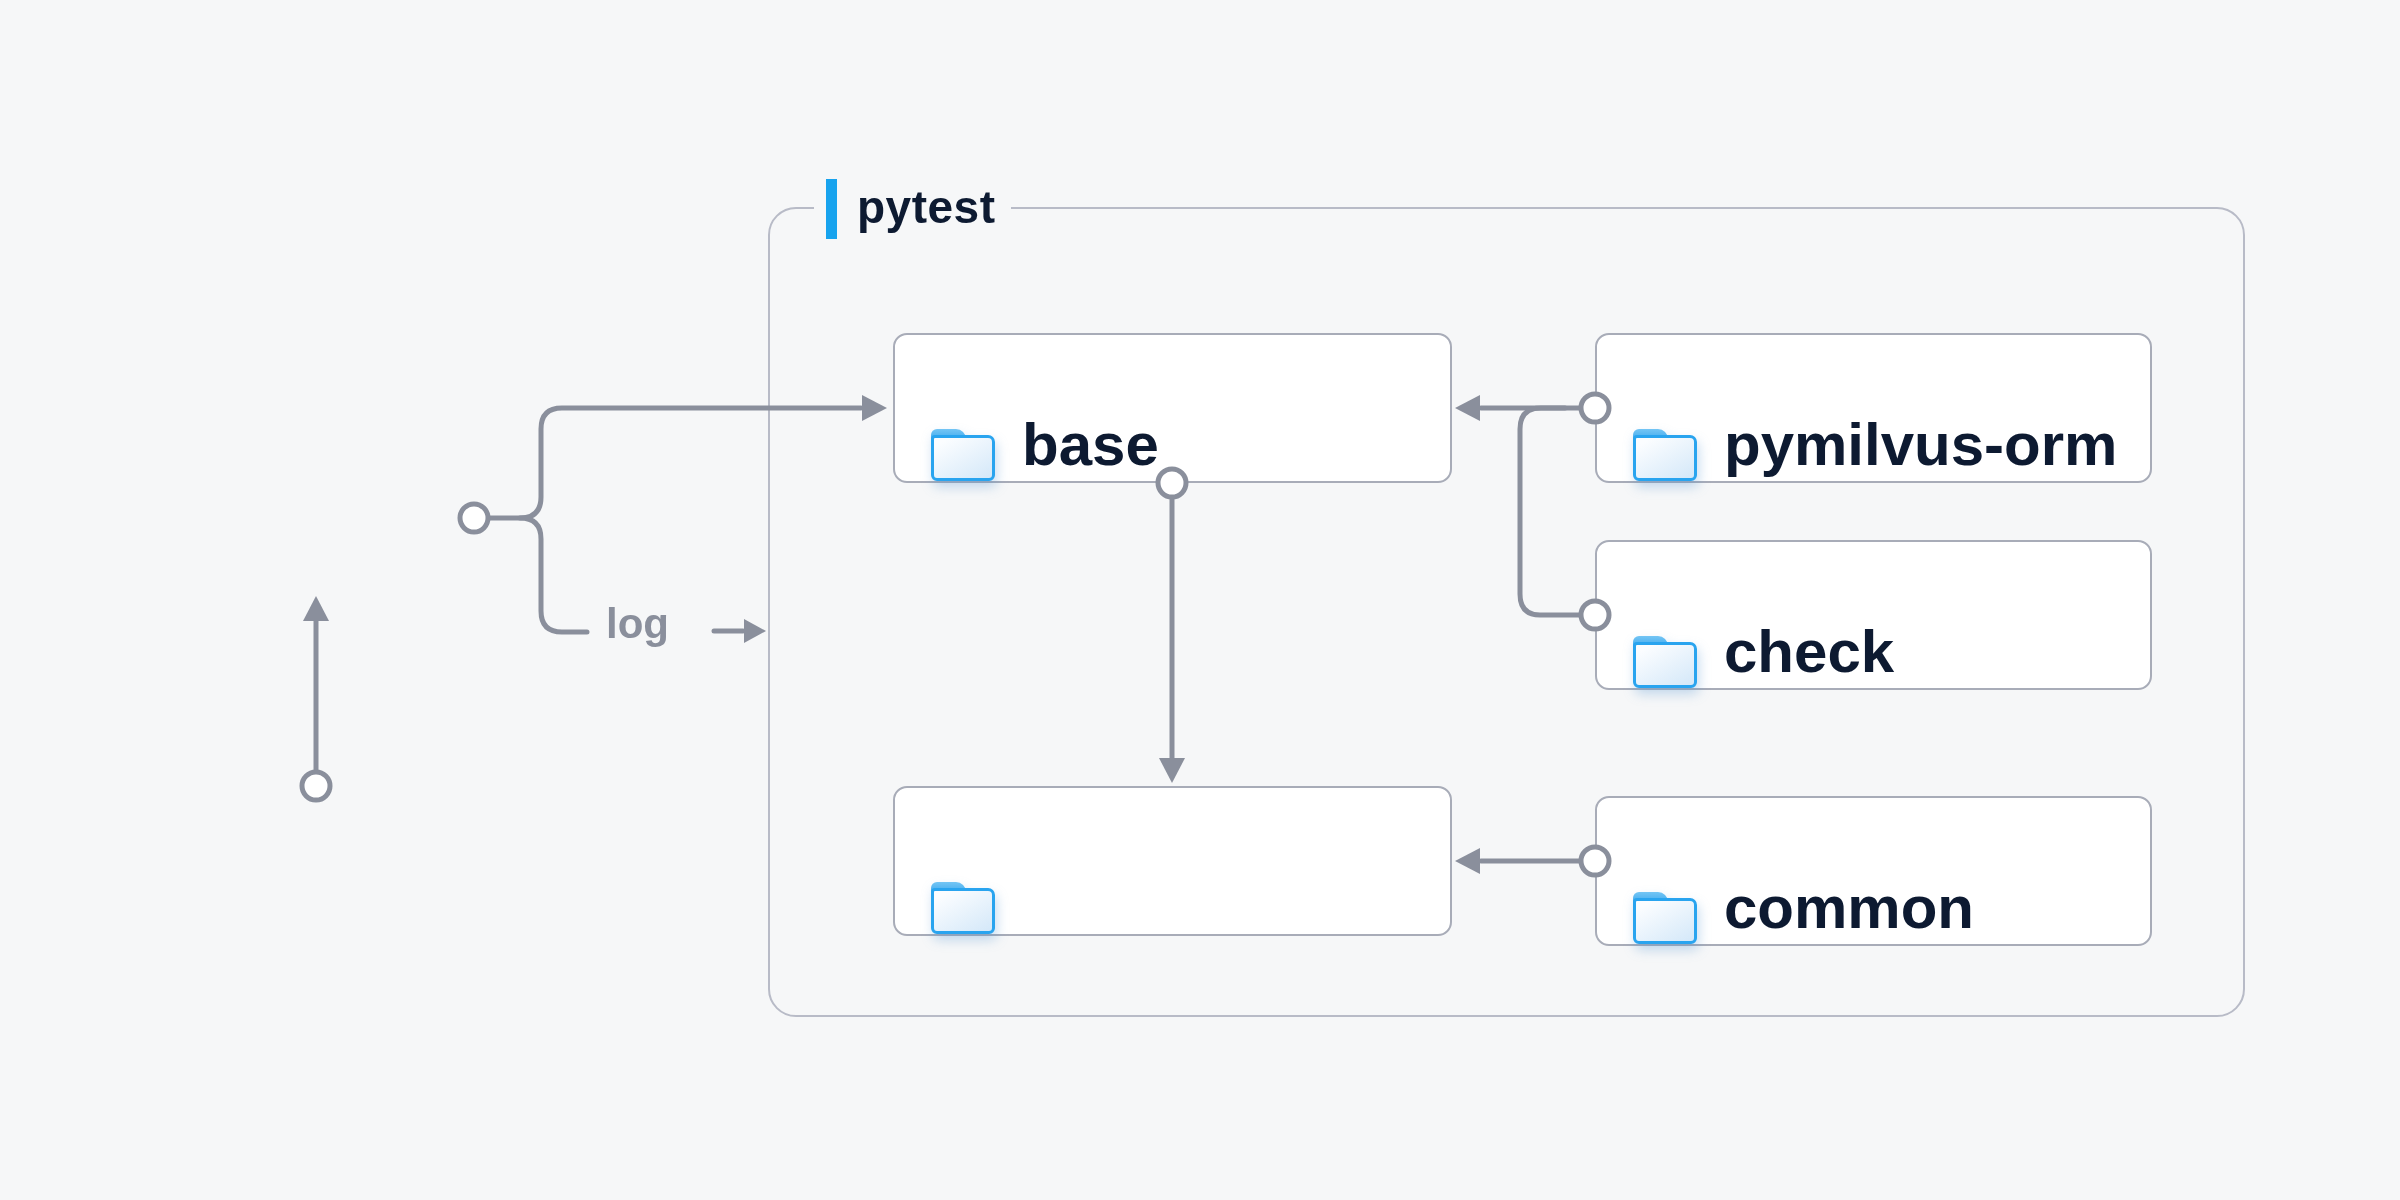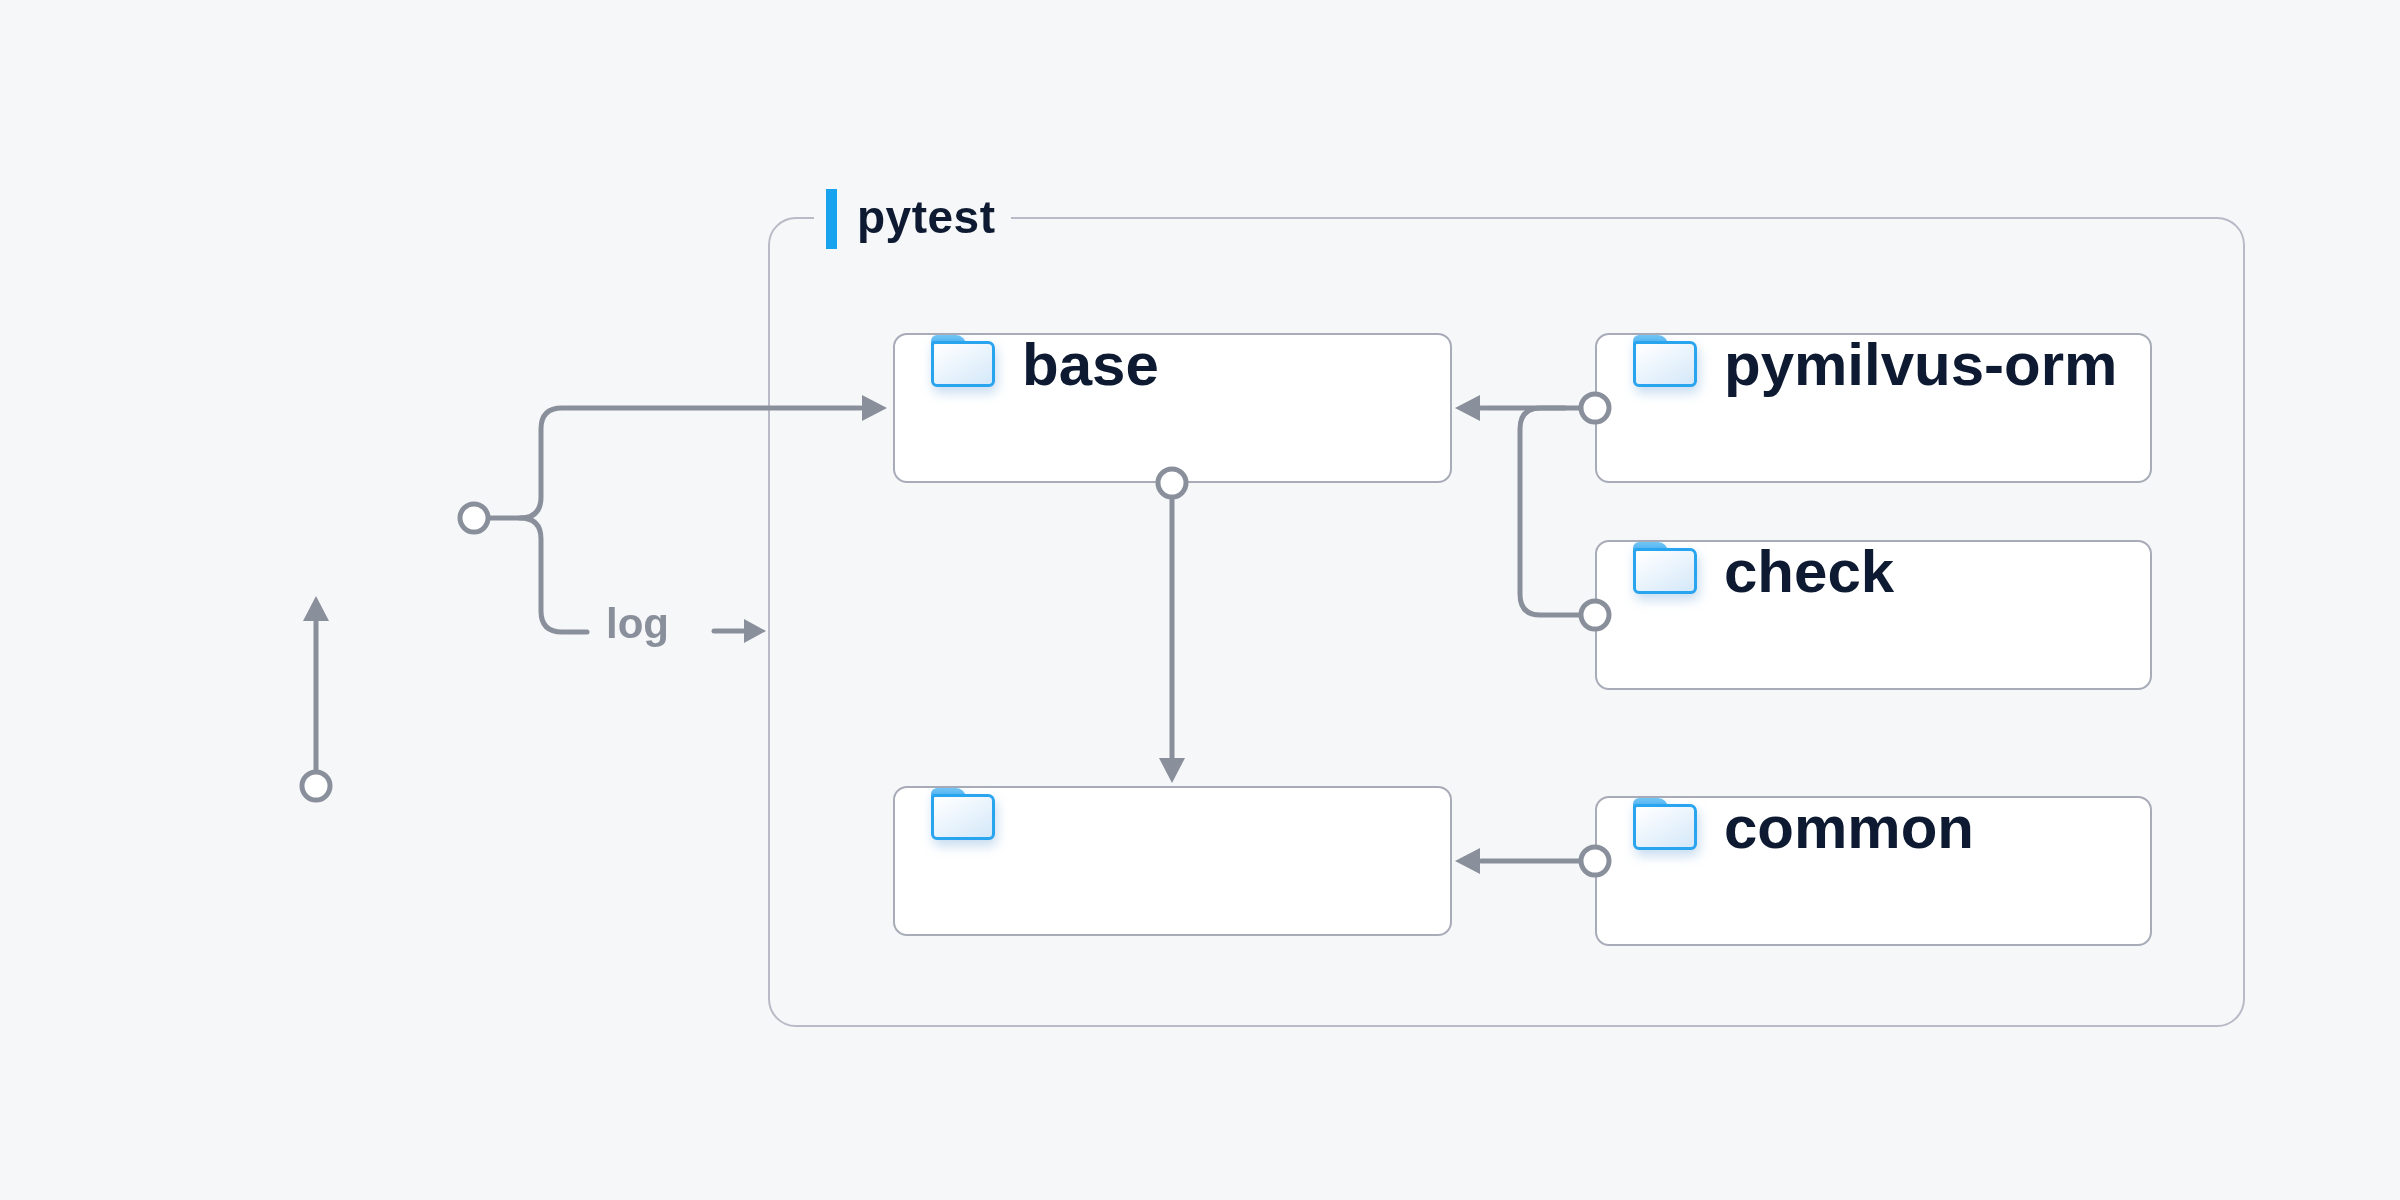--- a/index.html
+++ b/index.html
@@ -17,21 +17,21 @@
   html,body{width:2400px;height:1200px;}
   body{
     background:var(--background);
     font-family:"Liberation Sans","DejaVu Sans",sans-serif;
     overflow:hidden;
   }
   .stage{position:relative;width:2400px;height:1200px;}
 
   
   .cluster{
-    position:absolute;left:768px;top:217px;width:1477px;height:810px;
+    position:absolute;left:768px;top:207px;width:1477px;height:810px;
     border:2.5px solid var(--container-border);
     border-radius:28px;
     background:transparent;
   }
   .cluster-label{
     position:absolute;left:44px;top:-33px;height:66px;
     display:flex;align-items:center;gap:20px;
     background:var(--background);
     padding:0 16px 0 12px;
   }
@@ -42,21 +42,21 @@
     font-size:46px;font-weight:700;color:var(--text);letter-spacing:.5px;
     line-height:1;padding-bottom:4px;
   }
 
   
   .node{
     position:absolute;
     background:var(--node-fill);
     border:2.5px solid var(--node-border);
     border-radius:14px;
-    display:flex;align-items:flex-start;
+    display:flex;align-items:flex-end;
     padding-left:36px;gap:27px;
   }
   .node-label{
     font-size:60px;font-weight:700;color:var(--text);
     line-height:1;letter-spacing:0;white-space:nowrap;padding-bottom:6px;
   }
   .node-utils    {left:158px; top:443px; width:316px; height:150px;}
   .node-config   {left:158px; top:785px; width:316px; height:150px;}
   .node-base     {left:893px; top:333px; width:559px; height:150px;}
   .node-testcases{left:893px; top:786px; width:559px; height:150px;}

